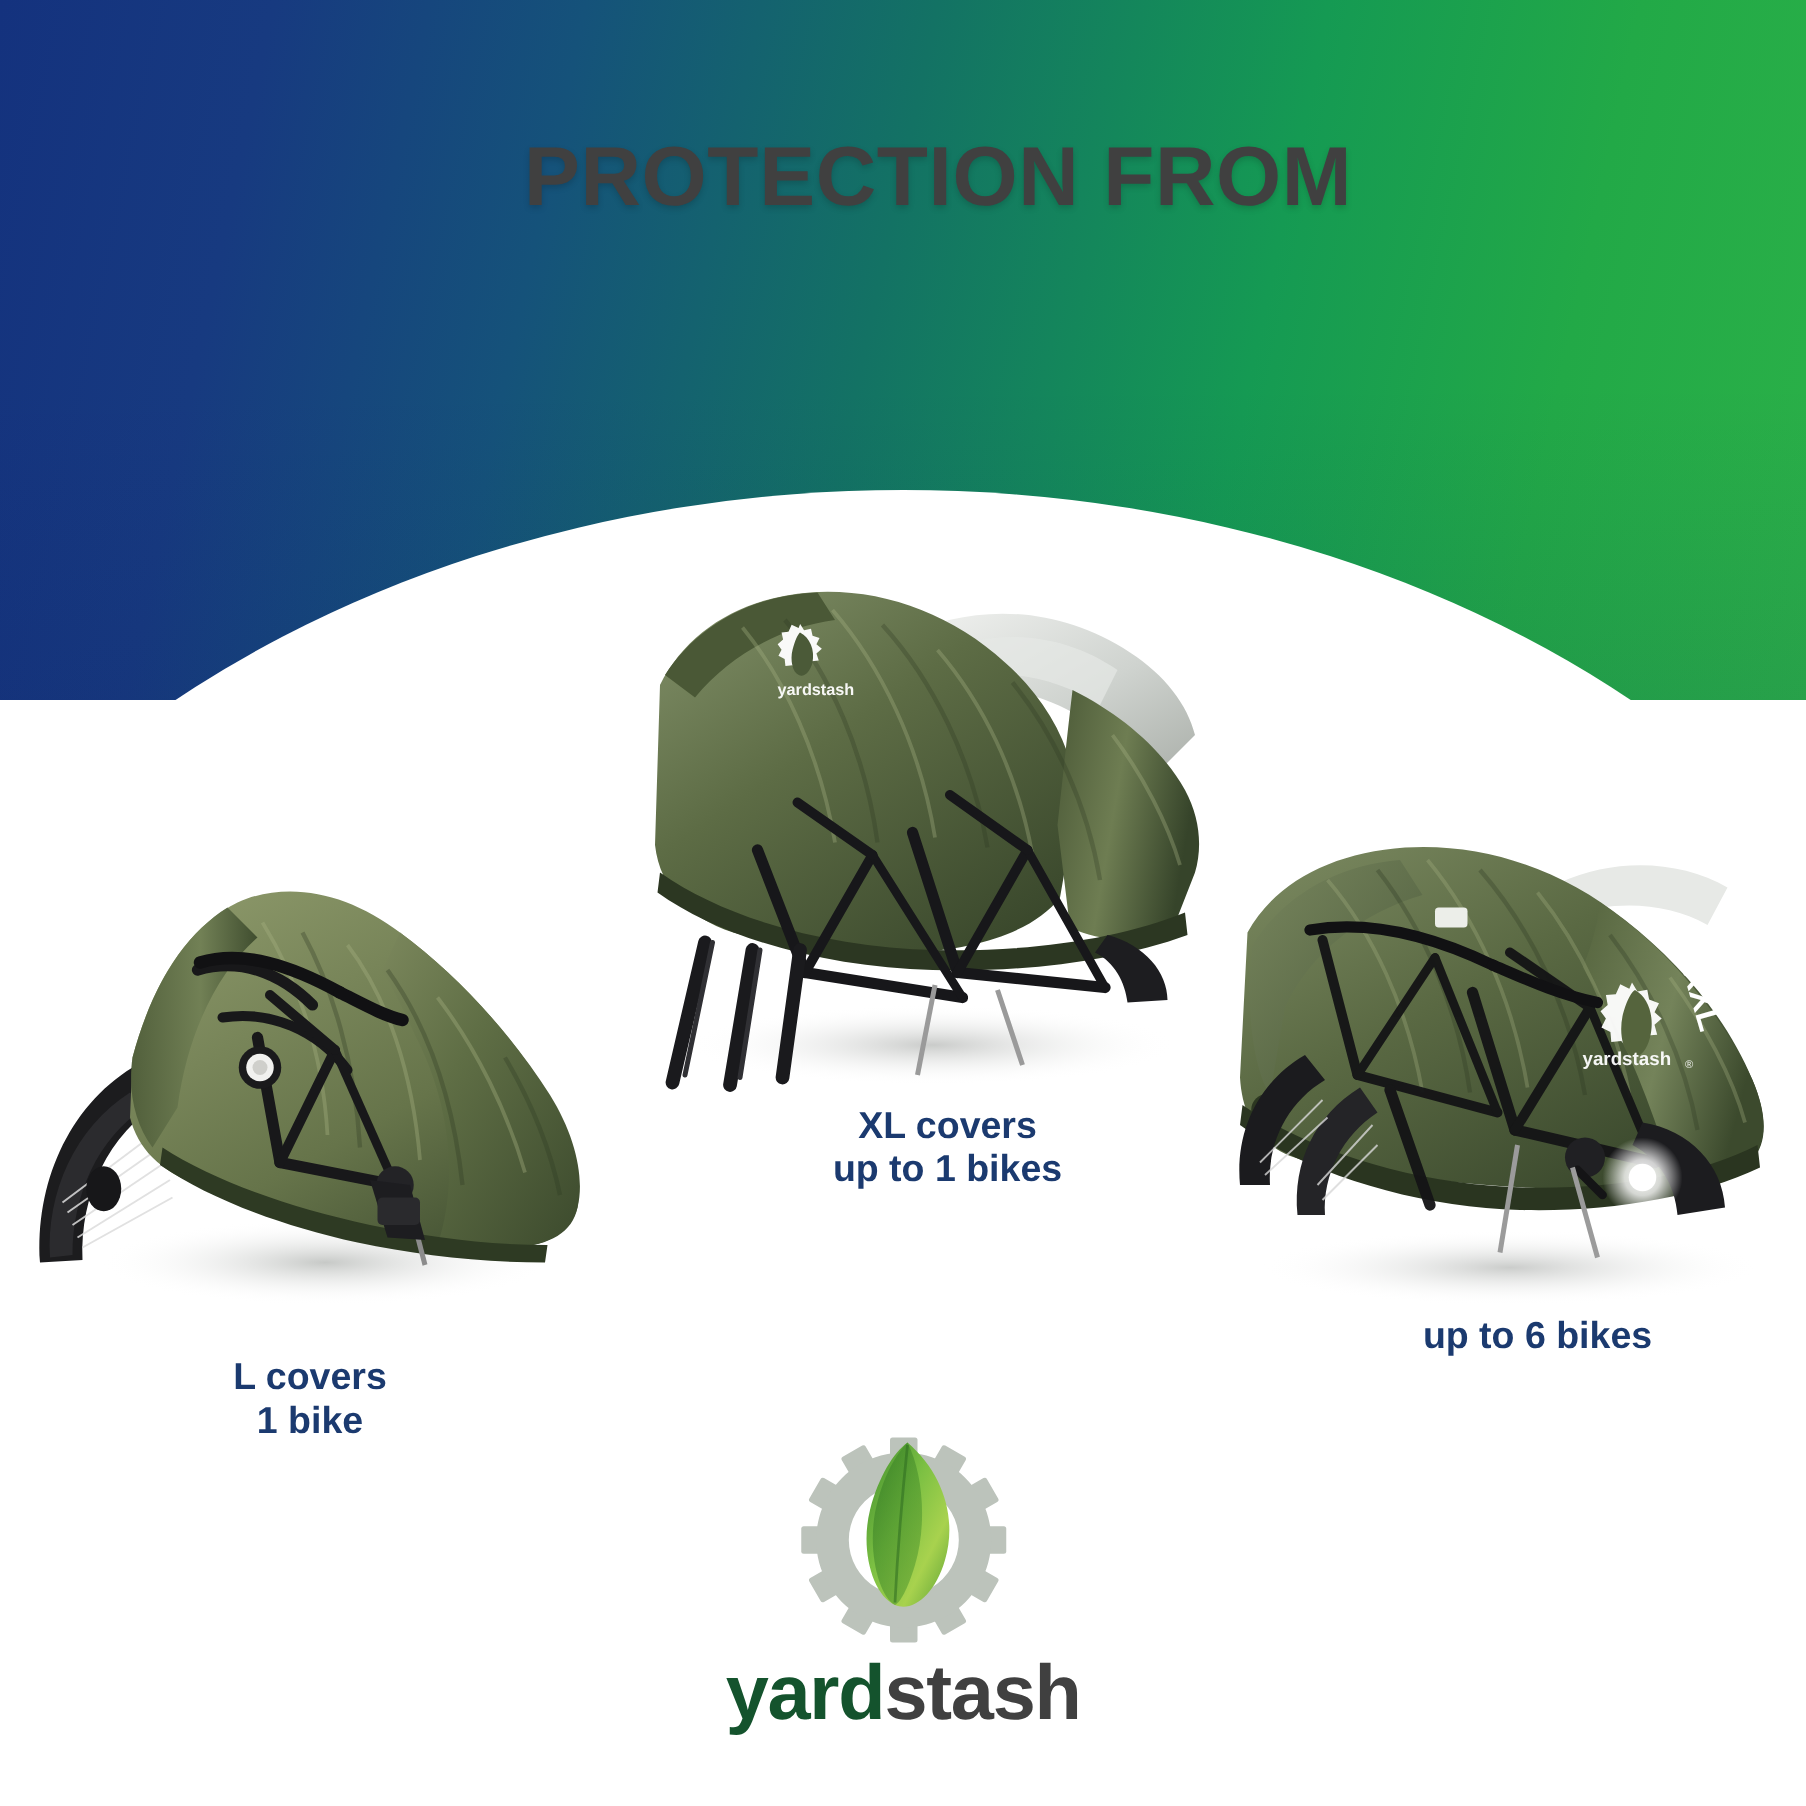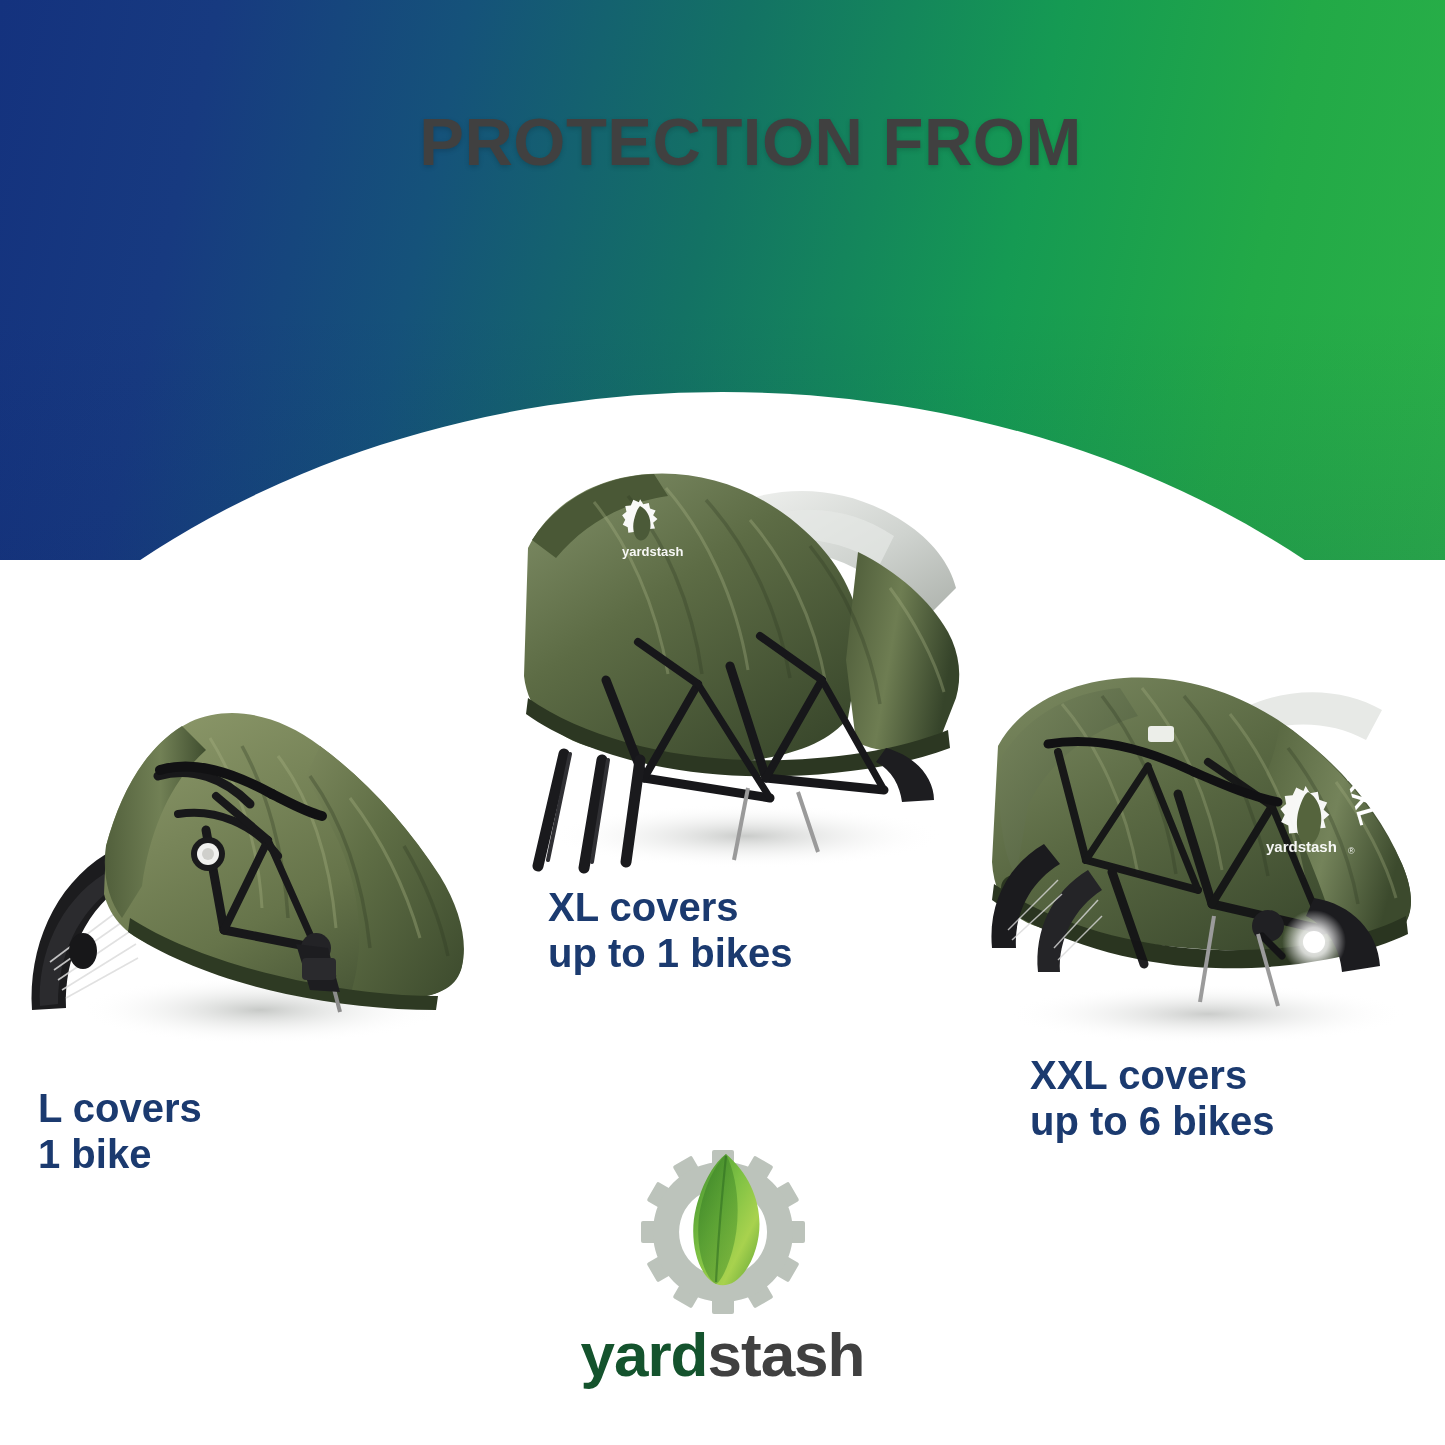--- a/index.html
+++ b/index.html
@@ -80,22 +80,23 @@
     width: 100%;
     height: 100%;
   }
   .photo svg { display: block; width: 100%; height: 100%; }
 
   
   .caption {
     position: absolute;
     color: #1b3a6f;
     font-weight: 700;
-    font-size: 40px;
+    font-size: 30px;
     line-height: 1.16;
+    text-align: center;
     white-space: nowrap;
   }
   .caption .cap-line { display: block; }
 
   
   .brand {
     position: absolute;
     left: 0;
     top: 1148px;
     width: 1445px;
@@ -449,21 +450,20 @@
           </g>
           <path d="M36 16 C47 22 52 38 48 54 C45 66 38 72 32 68 C25 63 23 46 27 33 C30 23 33 18 36 16 Z" fill="#55643d"></path>
           <text x="-6" y="76" font-family="Liberation Sans, sans-serif" font-size="15" font-weight="700" fill="#ffffff" opacity="0.95">yardstash</text>
           <text x="76" y="78" font-family="Liberation Sans, sans-serif" font-size="9" fill="#ffffff" opacity="0.9">®</text>
         </g>
       </svg>
     </div>
   </div>
 
   <div class="caption" style="left:1030px; top:1052px; width:400px;">
-    <span class="cap-line">XXL covers</span>
     <span class="cap-line">up to 6 bikes</span>
   </div>
 
   <div class="brand">
     <svg class="brand-mark" viewBox="0 0 186 168" xmlns="http://www.w3.org/2000/svg" aria-hidden="true">
       <defs>
         <linearGradient id="leafGrad" x1="0" y1="0" x2="1" y2="1">
           <stop offset="0%" stop-color="#3e8c2c"></stop>
           <stop offset="42%" stop-color="#7cc043"></stop>
           <stop offset="72%" stop-color="#a8d24e"></stop>

